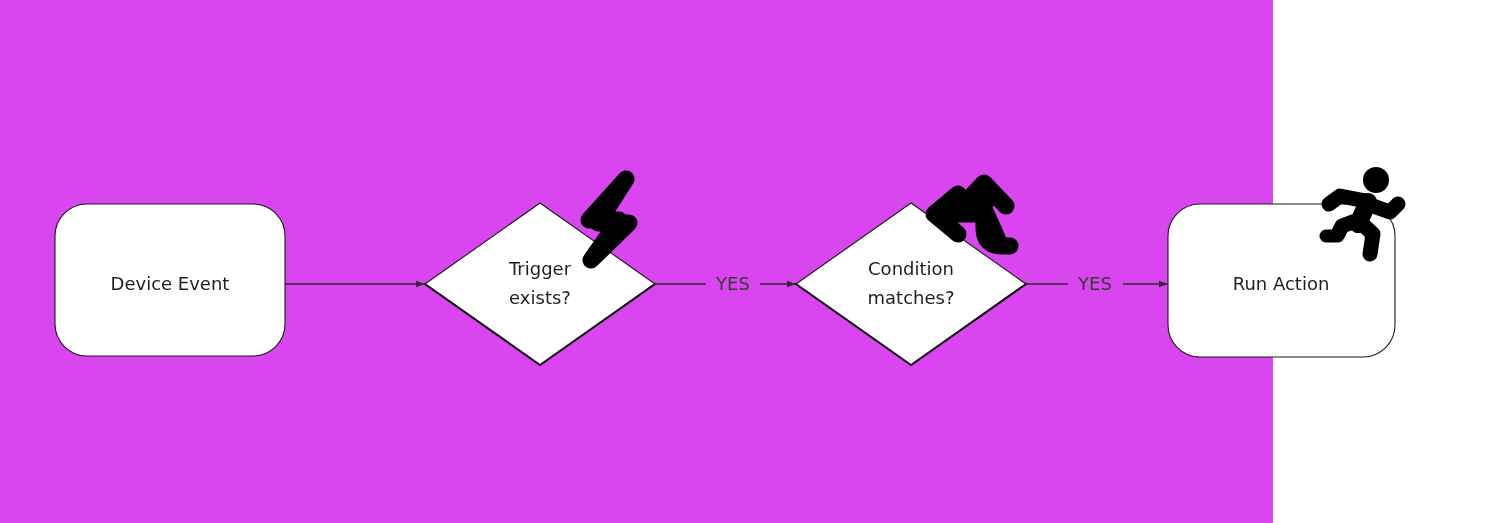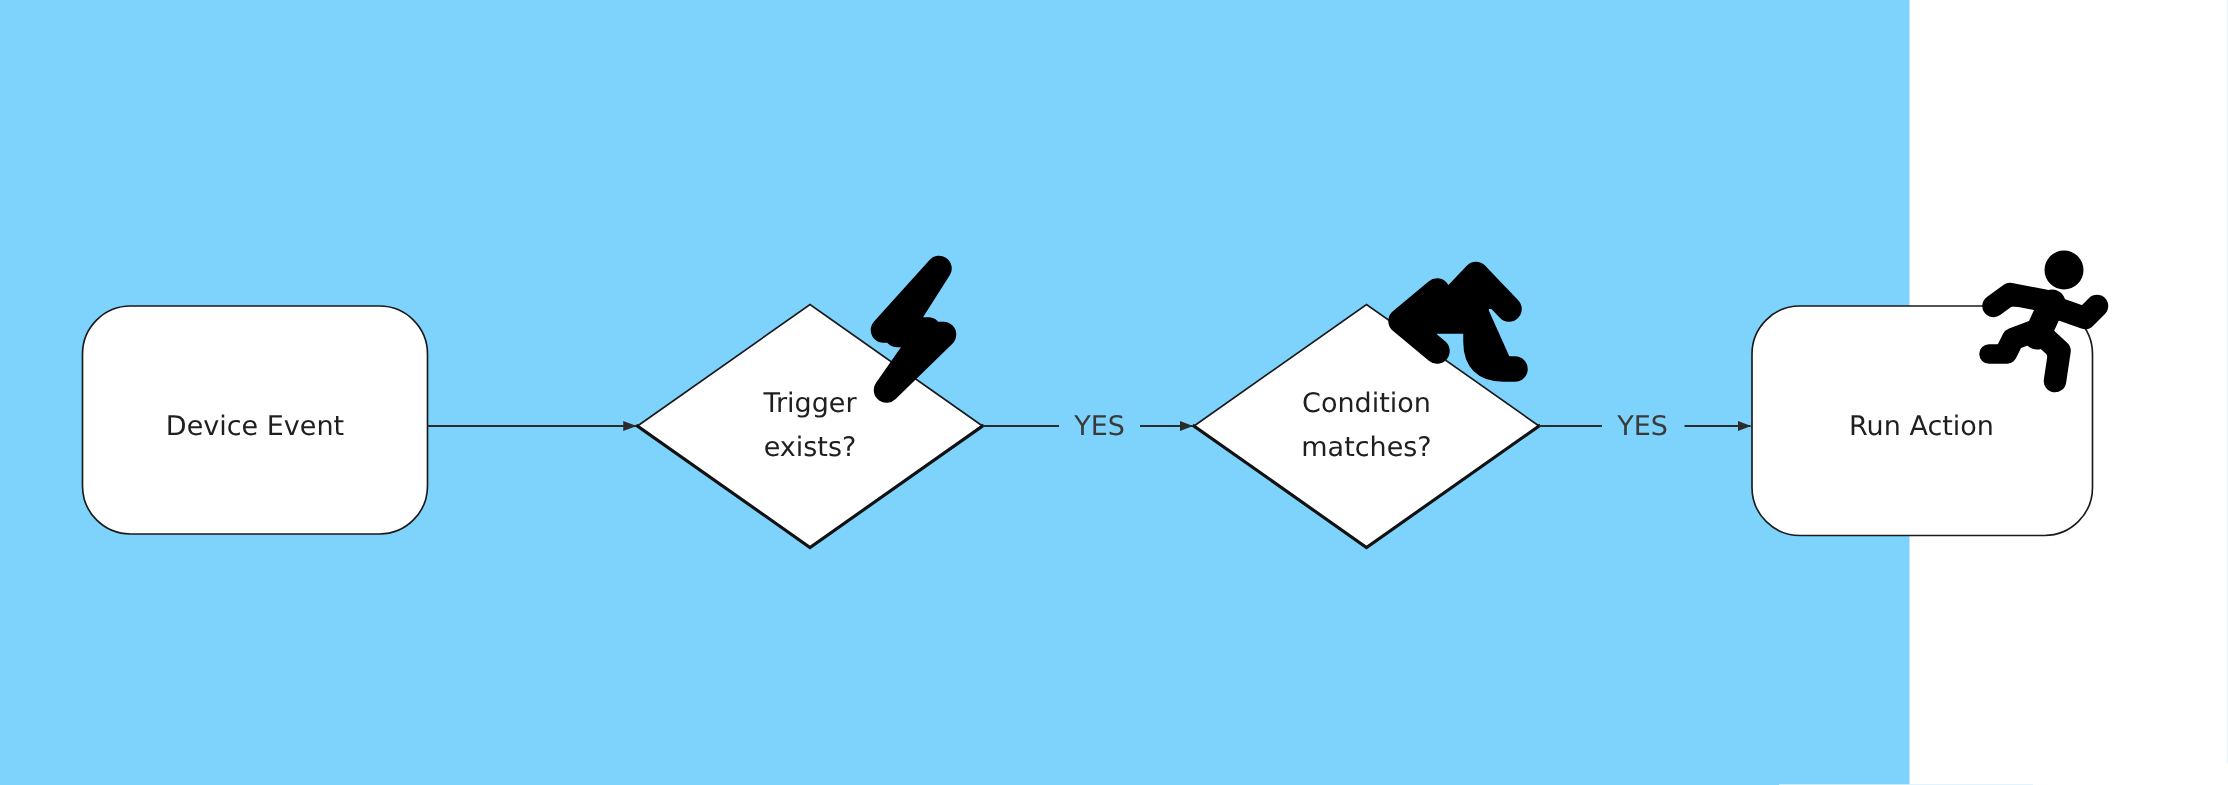--- a/index.html
+++ b/index.html
@@ -11,21 +11,21 @@
   body {
     width: 1485px;
     height: 523px;
     font-family: "DejaVu Sans", "Liberation Sans", sans-serif;
     overflow: hidden;
   }
   #canvas {
     position: relative;
     width: 1273px;
     height: 523px;
-    background: #7dd3fc;
+    background: #d946ef;
   }
   #flow-svg {
     position: absolute;
     top: 0;
     left: 0;
     width: 1485px;
     height: 523px;
     display: block;
   }
   .node-label {

